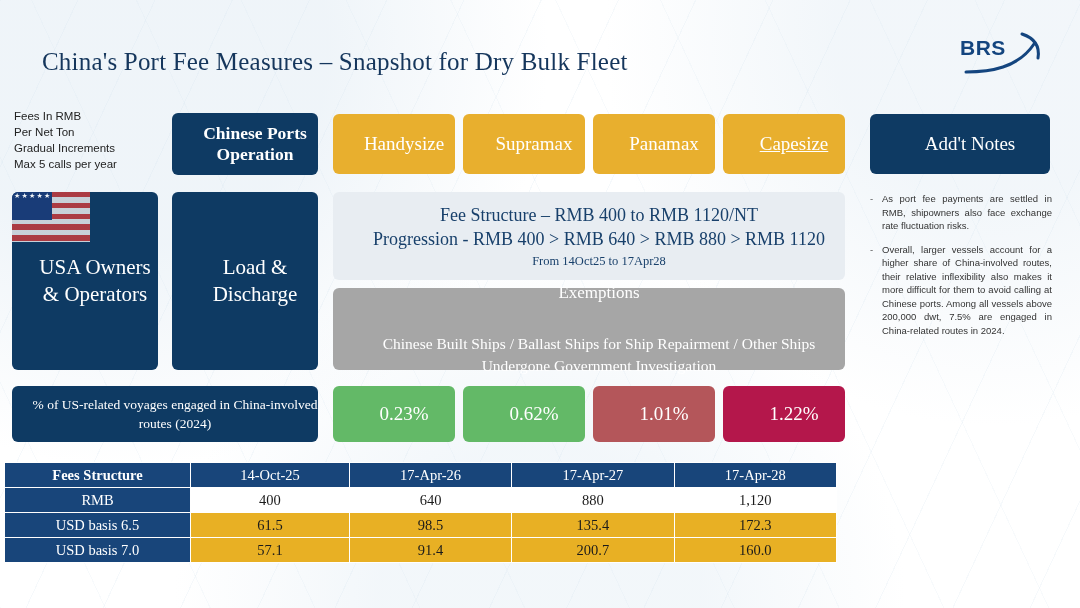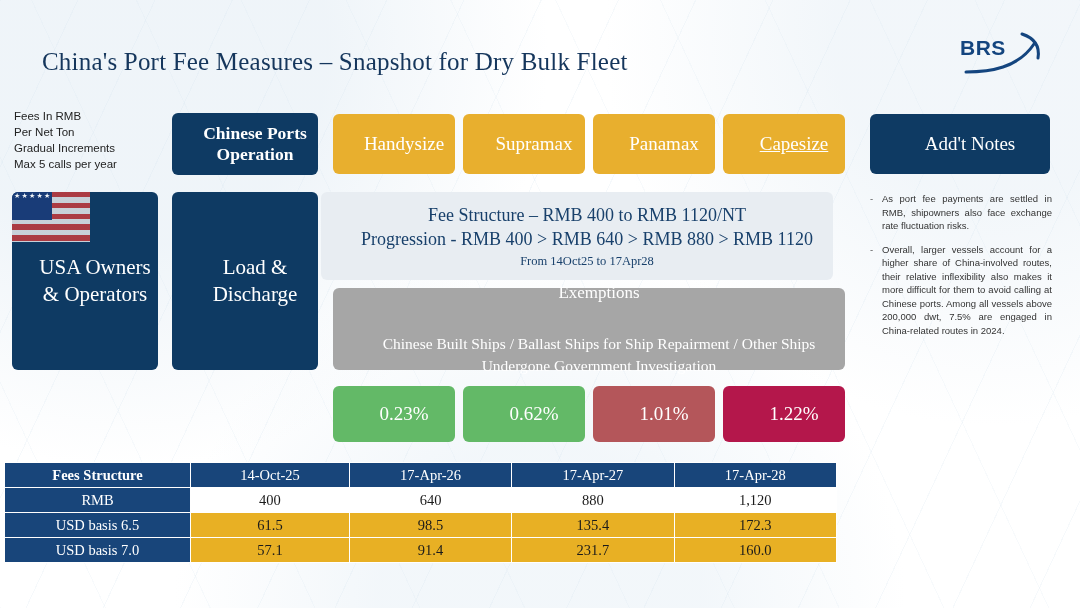--- a/index.html
+++ b/index.html
@@ -153,21 +153,21 @@
   }
 
   #load-discharge {
     left: 172px; top: 192px; width: 146px; height: 178px;
     font-family: "Liberation Serif", serif;
     font-size: 21px;
     line-height: 27px;
   }
 
   #fee-structure {
-    left: 321px; top: 192px; width: 512px; height: 88px;
+    left: 333px; top: 192px; width: 512px; height: 88px;
     background: #e8edf2;
     color: #18406b;
     flex-direction: column;
     font-family: "Liberation Serif", serif;
   }
   #fee-structure .l1 { font-size: 18px; line-height: 24px; }
   #fee-structure .l2 { font-size: 18px; line-height: 24px; }
   #fee-structure .l3 { font-size: 12.5px; line-height: 17px; margin-top: 2px; }
 
   #exemptions {
@@ -311,20 +311,21 @@
     <div class="note">
       <span class="dash">-</span>
       <span class="note-text">As port fee payments are settled in RMB, shipowners also face exchange rate fluctuation risks.</span>
     </div>
     <div class="note">
       <span class="dash">-</span>
       <span class="note-text">Overall, larger vessels account for a higher share of China-involved routes, their relative inflexibility also makes it more difficult for them to avoid calling at Chinese ports. Among all vessels above 200,000 dwt, 7.5% are engaged in China-related routes in 2024.</span>
     </div>
   </div>
 
+  <div class="box navy" id="pct-label">% of US-related voyages engaged in China-involved routes (2024)</div>
   <div class="box pct" id="pct-handysize">0.23%</div>
   <div class="box pct" id="pct-supramax">0.62%</div>
   <div class="box pct" id="pct-panamax">1.01%</div>
   <div class="box pct" id="pct-capesize">1.22%</div>
 
   <table id="fees-table">
     <thead>
       <tr>
         <th class="rowhead">Fees Structure</th>
         <th class="colhead">14-Oct-25</th>
@@ -345,19 +346,19 @@
         <td class="rowhead">USD basis 6.5</td>
         <td class="goldcell">61.5</td>
         <td class="goldcell">98.5</td>
         <td class="goldcell">135.4</td>
         <td class="goldcell">172.3</td>
       </tr>
       <tr>
         <td class="rowhead">USD basis 7.0</td>
         <td class="goldcell">57.1</td>
         <td class="goldcell">91.4</td>
-        <td class="goldcell">231.7</td>
+        <td class="goldcell">200.7</td>
         <td class="goldcell">160.0</td>
       </tr>
     </tbody>
   </table>
 
 </div>
 
 </body></html>

